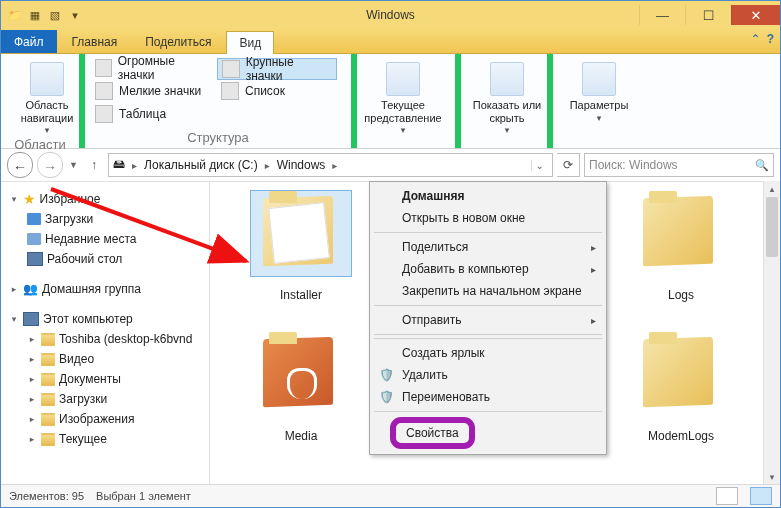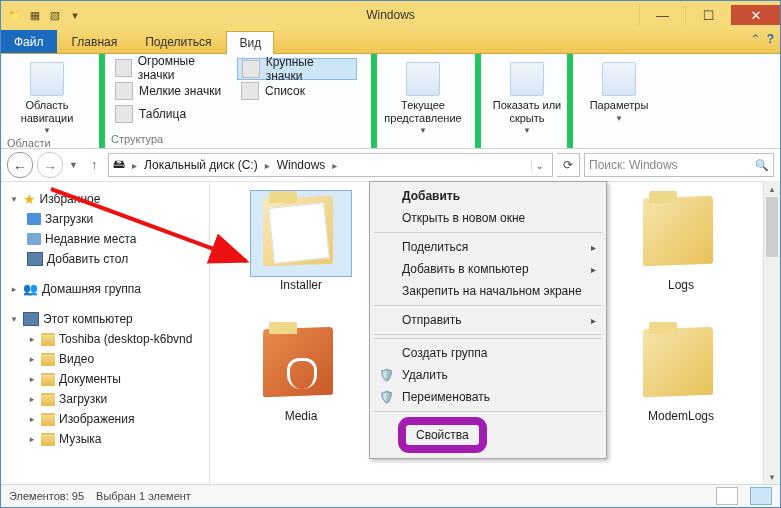--- a/index.html
+++ b/index.html
@@ -15,21 +15,21 @@
 
 .tabrow{height:24px;background:linear-gradient(#f6d978,#f1c653);display:flex;align-items:flex-end;border-bottom:1px solid #c9a93f;position:relative}
 .help-row{position:absolute;right:6px;top:3px;display:flex;gap:6px;align-items:center;color:#2a6fab;font-size:12px}
 .tab{height:22px;padding:0 12px;display:flex;align-items:center;border:1px solid transparent;border-bottom:none;margin-right:2px}
 .tab.file{background:#1a6bbd;color:#fff;border-color:#1a6bbd}
 .tab.normal{color:#333}
 .tab.active{background:#fcfdfe;border-color:#c9a93f;color:#333;position:relative;top:1px}
 
 .ribbon{height:94px;background:#fcfdfe;border-bottom:1px solid #d0d0d0;display:flex}
 .rgroup{border-right:6px solid #22c55e;height:100%;display:flex;flex-direction:column;justify-content:space-between;padding:4px 6px 2px;box-sizing:border-box}
-.rgroup .gtitle{font-size:11px;color:#777;padding:1px 0}
+.rgroup .gtitle{text-align:center;font-size:13px;color:#777;padding:1px 0}
 .bigbtn{display:flex;flex-direction:column;align-items:center;justify-content:flex-start;gap:3px;width:80px;padding-top:4px;font-size:11px;text-align:center;line-height:1.15}
 .bigbtn .bicon{width:32px;height:32px;border:1px solid #bcd0e8;background:linear-gradient(#eef5fc,#d7e6f5);border-radius:2px;position:relative}
 .rowbtn{display:flex;align-items:center;gap:6px;height:20px;padding:0 4px;font-size:12px}
 .rowbtn .ric{width:16px;height:16px;background:#e6e6e6;border:1px solid #bbb}
 .rowbtn.sel{background:#cde6f7;border:1px solid #8db9e0;border-radius:0}
 .layout-grid{display:grid;grid-template-columns:120px 120px;grid-auto-rows:20px;gap:3px 6px}
 .splitarrow{font-size:9px;color:#555;margin-top:-2px}
 
 .addrrow{height:32px;border-bottom:1px solid #e0e0e0;display:flex;align-items:center;padding:0 6px;gap:4px;background:#fff}
 .navbtn{width:24px;height:24px;border-radius:12px;border:1px solid #ccc;display:flex;align-items:center;justify-content:center;color:#777;font-size:14px}
@@ -50,38 +50,38 @@
 .tline{display:flex;align-items:center;gap:4px;height:20px;padding-left:4px}
 .tline.top{font-weight:400}
 .tline.child{padding-left:22px}
 .star{color:#f3b31a;font-size:14px}
 .blu{width:14px;height:12px;background:#4a8fd8;border-radius:1px}
 .fld{width:14px;height:11px;background:linear-gradient(#f6dc8a,#e6b84f);border-radius:1px;border-top:2px solid #e6c367}
 .pc{width:14px;height:12px;background:#5a7fa8;border:1px solid #3a5f88}
 .toggle{width:10px;font-size:9px;color:#666;text-align:center}
 .content{flex:1;position:relative;padding:10px 6px;overflow:hidden}
 .items{display:flex;flex-wrap:wrap;gap:30px 60px;padding-left:20px}
-.item{width:130px;display:flex;flex-direction:column;align-items:center;gap:2px}
+.item{width:130px;display:flex;flex-direction:column;align-items:center;gap:12px}
 .item.sel .fldr{outline:1px solid #7eb4e2;background:#d6e9f8}
 .fldr{width:100px;height:85px;position:relative}
 .fldr::before{content:"";position:absolute;left:12px;top:6px;width:70px;height:68px;background:linear-gradient(135deg,#f5e4a8,#e8c05a);border-radius:4px 4px 2px 2px;transform:skewY(-2deg)}
 .fldr::after{content:"";position:absolute;left:18px;top:0;width:28px;height:12px;background:#f0d88a;border-radius:2px 2px 0 0}
 .fldr.open::before{background:linear-gradient(135deg,#f7e9b8,#edc96f)}
 .sheet{position:absolute;left:20px;top:14px;width:54px;height:54px;background:#fff;border:1px solid #ddd;transform:rotate(-6deg)}
 .fldr.media::before{background:linear-gradient(135deg,#e88a4a,#c95a2a)}
 .hp{position:absolute;left:36px;top:36px;width:24px;height:28px;border:3px solid #fff;border-radius:12px 12px 14px 14px;border-bottom:none}
 .ilabel{font-size:12px;text-align:center}
 
 .ctx{position:absolute;left:368px;top:180px;width:232px;background:#f2f2f2;border:1px solid #a7a7a7;box-shadow:2px 2px 4px rgba(0,0,0,.25);padding:3px 2px;z-index:50}
 .ctx .mi{height:22px;display:flex;align-items:center;padding:0 18px 0 30px;font-size:12px;position:relative}
 .ctx .mi.bold{font-weight:700}
 .ctx .mi .arw{position:absolute;right:8px;font-size:10px;color:#555}
 .ctx .mi .shield{position:absolute;left:7px;width:14px;height:14px;font-size:12px}
 .ctx hr{border:none;border-top:1px solid #d0d0d0;margin:3px 2px}
-.ctx .hl{border:8px solid #a21caf;border-radius:11px;padding:0 10px;height:20px;display:inline-flex;align-items:center;margin-left:26px}
+.ctx .hl{border:6px solid #a21caf;border-radius:11px;padding:0 10px;height:20px;display:inline-flex;align-items:center;margin-left:18px}
 
 .status{position:absolute;left:0;right:0;bottom:0;height:22px;border-top:1px solid #d9d9d9;background:#f7f7f7;display:flex;align-items:center;padding:0 8px;font-size:11px;color:#444;gap:12px}
 .status .spacer{flex:1}
 .viewbtn{width:20px;height:16px;border:1px solid #bbb;background:#fff}
 .viewbtn.act{background:#cde6f7;border-color:#7eb4e2}
 
 .arrow-svg{position:absolute;left:40px;top:180px;width:260px;height:120px;z-index:40;pointer-events:none}
 .scroll-v{position:absolute;right:0;top:0;bottom:0;width:16px;background:#f0f0f0;border-left:1px solid #e0e0e0}
 .scroll-v .thumb{position:absolute;left:2px;right:2px;top:16px;height:60px;background:#cdcdcd;border-radius:2px}
 .scroll-v .sa{height:16px;display:flex;align-items:center;justify-content:center;font-size:9px;color:#666}
@@ -111,21 +111,21 @@
   <div class="tab normal">Главная</div>
   <div class="tab normal">Поделиться</div>
   <div class="tab active">Вид</div>
   <div class="help-row">
     <span>⌃</span>
     <span style="color:#2a6fab;font-weight:bold">?</span>
   </div>
 </div>
 
 <div class="ribbon">
-  <div class="rgroup" style="width:104px">
+  <div class="rgroup" style="width:84px">
     <div class="bigbtn">
       <div class="bicon"></div>
       <span>Область навигации</span>
       <span class="splitarrow">▾</span>
     </div>
     <div class="gtitle">Области</div>
   </div>
   <div class="rgroup" style="width:272px">
     <div class="layout-grid">
       <div class="rowbtn">
@@ -209,21 +209,21 @@
       <div class="tline child">
             <span class="blu"></span>
             <span>Загрузки</span>
           </div>
       <div class="tline child">
             <span class="blu" style="background:#7aa8d8"></span>
             <span>Недавние места</span>
           </div>
       <div class="tline child">
             <span class="pc"></span>
-            <span>Добавить стол</span>
+            <span>Рабочий стол</span>
           </div>
     </div>
     <div class="tgroup">
       <div class="tline top">
             <span class="toggle">▸</span>
             <span>👥</span>
             <span>Домашняя группа</span>
           </div>
     </div>
     <div class="tgroup">
@@ -253,21 +253,21 @@
             <span>Загрузки</span>
           </div>
       <div class="tline child">
             <span class="toggle">▸</span>
             <span class="fld"></span>
             <span>Изображения</span>
           </div>
       <div class="tline child">
             <span class="toggle">▸</span>
             <span class="fld"></span>
-            <span>Музыка</span>
+            <span>Текущее</span>
           </div>
     </div>
   </div>
   <div class="content">
     <div class="items">
       <div class="item sel">
         <div class="fldr open">
               <div class="sheet"></div>
             </div>
         <div class="ilabel">Installer</div>
@@ -300,40 +300,40 @@
 <svg class="arrow-svg">
   <defs>
         <marker id="ah" markerWidth="12" markerHeight="12" refX="9" refY="4" orient="auto">
           <path d="M0,0 L10,4 L0,8 Z" fill="#e11"></path>
         </marker>
       </defs>
   <line x1="10" y1="8" x2="205" y2="80" stroke="#e11" stroke-width="4" marker-end="url(#ah)"></line>
 </svg>
 
 <div class="ctx">
-  <div class="mi bold">Добавить</div>
+  <div class="mi bold">Домашняя</div>
   <div class="mi">Открыть в новом окне</div>
   <hr>
   <div class="mi">
         <span>Поделиться</span>
         <span class="arw">▸</span>
       </div>
   <div class="mi">
         <span>Добавить в компьютер</span>
         <span class="arw">▸</span>
       </div>
   <div class="mi">Закрепить на начальном экране</div>
   <hr>
   <div class="mi">
         <span>Отправить</span>
         <span class="arw">▸</span>
       </div>
   <hr>
   <hr>
-  <div class="mi">Создать группа</div>
+  <div class="mi">Создать ярлык</div>
   <div class="mi">
         <span class="shield">🛡️</span>
         <span>Удалить</span>
       </div>
   <div class="mi">
         <span class="shield">🛡️</span>
         <span>Переименовать</span>
       </div>
   <hr>
   <div style="padding:2px 0"><span class="hl">Свойства</span></div>

